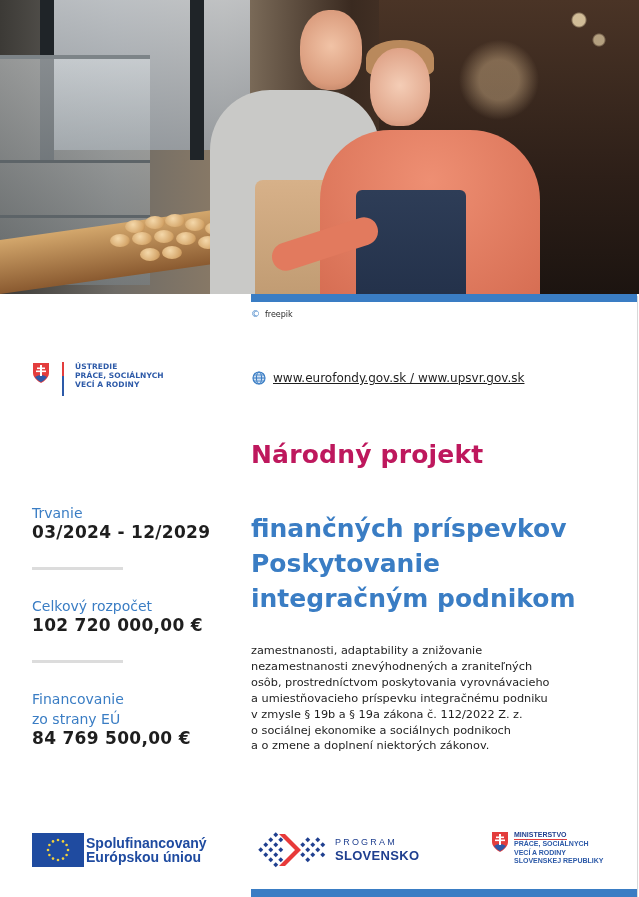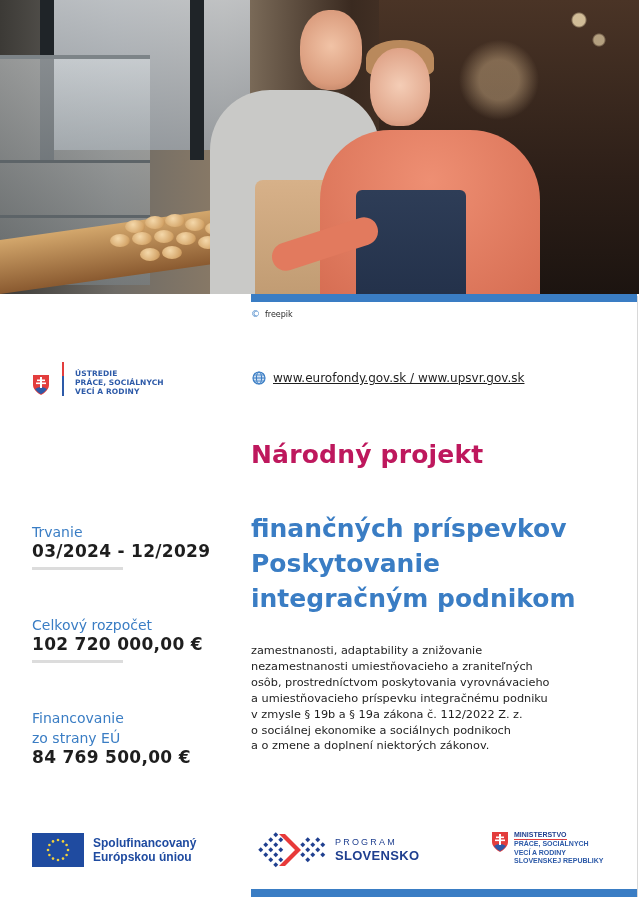--- a/index.html
+++ b/index.html
@@ -42,42 +42,42 @@
   .hero .woman-apron { position: absolute; left: 356px; top: 190px; width: 110px; height: 110px; border-radius: 6px 6px 0 0;
     background: linear-gradient(180deg, #2e3d57, #23314a); }
   .hero .woman-arm { position: absolute; left: 270px; top: 230px; width: 110px; height: 28px; border-radius: 14px;
     background: #e27a5e; transform: rotate(-18deg); }
 
   .blue-bar-top { position: absolute; left: 251px; top: 294px; width: 386px; height: 8px; background: #3a7dc4; }
   .credit { position: absolute; left: 251px; top: 309px; font-size: 8px; color: #2b2b2b; display: flex; align-items: center; gap: 5px; }
   .credit .copy { color: #3a7dc4; font-size: 9px; }
 
   
-  .agency-logo { position: absolute; left: 32px; top: 362px; display: flex; align-items: flex-end; gap: 6px; }
+  .agency-logo { position: absolute; left: 32px; top: 362px; display: flex; align-items: flex-start; gap: 6px; }
   .shield { width: 18px; height: 22px; position: relative; }
   .agency-divider { width: 2px; height: 34px; background: linear-gradient(180deg, #e33d3d 0 40%, #2d5aa8 40% 100%); margin: 0 5px 0 6px; }
   .agency-text { font-size: 7.5px; font-weight: bold; color: #2d5aa8; line-height: 9px; letter-spacing: .1px; }
 
   .web-line { position: absolute; left: 252px; top: 371px; display: flex; align-items: center; gap: 7px; font-size: 12px; color: #1e1e1e; text-decoration: underline; }
   .globe { width: 14px; height: 14px; }
 
   .np-heading { position: absolute; left: 251px; top: 440px; font-size: 25px; font-weight: bold; color: #be185d; letter-spacing: .2px; }
   .main-title { position: absolute; left: 251px; top: 511px; font-size: 25px; font-weight: bold; color: #3a7dc4; line-height: 35px; width: 380px; }
 
-  .side-block { position: absolute; left: 32px; margin-top: 19px; }
+  .side-block { position: absolute; left: 32px; }
   .side-label { font-size: 14px; color: #3a7dc4; line-height: 20px; }
   .side-value { font-size: 17px; font-weight: bold; color: #1e1e1e; line-height: 19px; letter-spacing: .3px; }
   .side-divider { position: absolute; left: 32px; width: 91px; height: 3px; background: #dcdcdc; }
 
   .description { position: absolute; left: 251px; top: 643px; width: 360px; font-size: 11.3px; line-height: 15.9px; color: #1e1e1e; }
 
   
   .eu-logo { position: absolute; left: 32px; top: 833px; display: flex; align-items: center; }
   .eu-flag { width: 52px; height: 34px; background: #1f4ba0; position: relative; }
-  .eu-text { margin-left: 9px; font-size: 12px; font-weight: bold; color: #1f4ba0; line-height: 14px; font-family: "Liberation Sans", sans-serif; }
+  .eu-text { margin-left: 2px; font-size: 14px; font-weight: bold; color: #1f4ba0; line-height: 14px; font-family: "Liberation Sans", sans-serif; }
 
   .ps-logo { position: absolute; left: 257px; top: 832px; display: flex; align-items: center; }
   .ps-mark { width: 72px; height: 36px; }
   .ps-text { margin-left: 6px; font-family: "Liberation Sans", sans-serif; color: #1f3f8f; }
   .ps-text .t1 { font-size: 9px; letter-spacing: 2.2px; line-height: 11px; }
   .ps-text .t2 { font-size: 13px; font-weight: bold; letter-spacing: .3px; line-height: 15px; }
 
   .min-logo { position: absolute; left: 491px; top: 831px; display: flex; align-items: flex-start; }
   .min-text { margin-left: 5px; font-size: 7px; font-weight: bold; line-height: 8.4px; color: #2d5aa8; font-family: "Liberation Sans", sans-serif; }
   .min-text .first { color: #1f3f8f; border-bottom: 1px solid #e33d3d; display: inline-block; padding-bottom: 0; }
@@ -173,21 +173,21 @@
 <div class="side-divider" style="top:660px"></div>
 
 <div class="side-block" style="top:689px">
   <div class="side-label">Financovanie</div>
   <div class="side-label">zo strany EÚ</div>
   <div class="side-value">84 769 500,00 €</div>
 </div>
 
 <div class="description">
   <div>zamestnanosti, adaptability a znižovanie</div>
-  <div>nezamestnanosti umiestňovacieho a zraniteľných</div>
+  <div>nezamestnanosti znevýhodnených a zraniteľných</div>
   <div>osôb, prostredníctvom poskytovania vyrovnávacieho</div>
   <div>a umiestňovacieho príspevku integračnému podniku</div>
   <div>v zmysle § 19b a § 19a zákona č. 112/2022 Z. z.</div>
   <div>o sociálnej ekonomike a sociálnych podnikoch</div>
   <div>a o zmene a doplnení niektorých zákonov.</div>
 </div>
 
 <div class="eu-logo">
   <svg class="eu-flag" viewBox="0 0 52 34">
     <rect width="52" height="34" fill="#1f4ba0"></rect>

